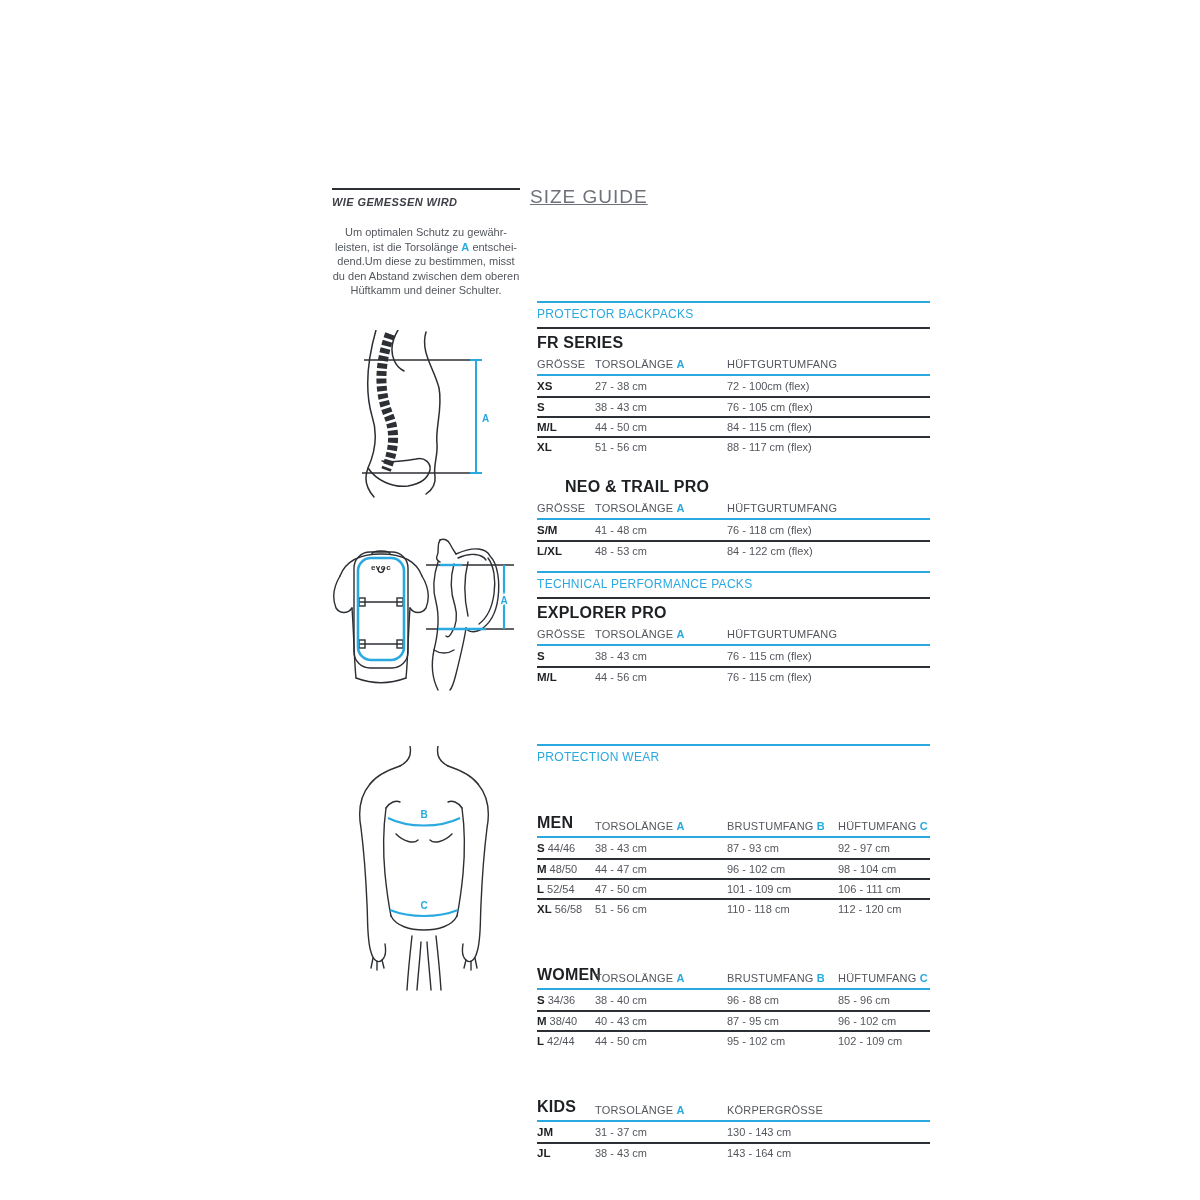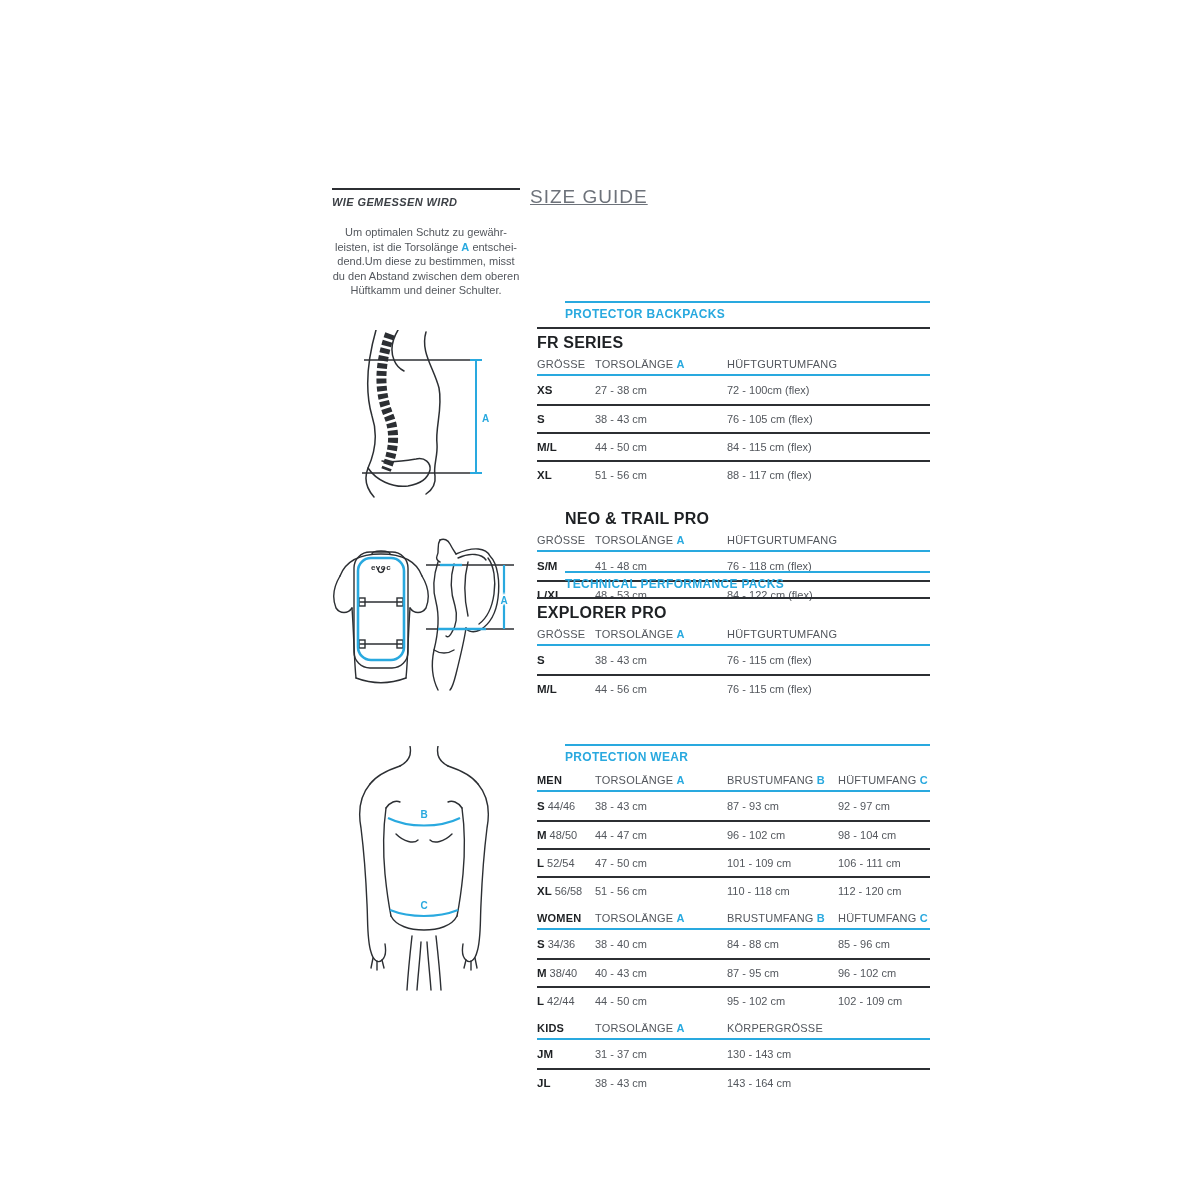--- a/index.html
+++ b/index.html
@@ -35,40 +35,40 @@
   .page-title{
     top:186px;left:530px;width:400px;text-align:left;
     font-size:19px;font-weight:400;color:var(--title-gray);letter-spacing:1px;text-decoration:underline;
   }
 
   
   .tbl-section{left:537px;width:393px;}
   .sec-heading{
     border-top:2px solid var(--accent);
     padding-top:4px;
-    font-size:12px;font-weight:700;color:var(--accent);letter-spacing:.3px;margin-left:28px;
+    font-size:12px;font-weight:400;color:var(--accent);letter-spacing:.3px;
   }
   .rule-dark{border-top:2px solid var(--dark);margin-top:6px;}
   .tbl-title{
     margin-top:5px;font-size:16px;font-weight:700;color:var(--text-dark);
     letter-spacing:.2px;
   }
   .thead{
     display:grid;align-items:end;
     margin-top:6px;padding-bottom:4px;
     border-bottom:2px solid var(--accent);
     font-size:11px;color:var(--text-gray);letter-spacing:.2px;
   }
   .thead.mt-lg{margin-top:10px;}
   .thead.mt-md{margin-top:8px;}
-  .thead .lbl{font-weight:700;color:var(--text-dark);font-size:11px;}
+  .thead .lbl{font-weight:700;color:var(--text-dark);font-size:16px;margin-top:40px;}
   .cols3{grid-template-columns:58px 132px 1fr;}
   .cols4{grid-template-columns:58px 132px 111px 1fr;}
   .tr{
-    display:grid;align-items:center;height:28px;
+    display:grid;align-items:center;height:20px;
     font-size:11px;color:var(--text-gray);
   }
   .tr + .tr{border-top:2px solid var(--dark);}
   .td.size{font-weight:700;color:var(--text-dark);font-size:11.5px;}
   .td .size-rest{font-weight:400;color:var(--text-gray);font-size:11px;margin-left:3px;}
   .gap-sub{margin-top:22px;padding-left:28px;}
 
   
   svg text{font-family:"Liberation Sans","DejaVu Sans",sans-serif;}
   .fig-label{fill:var(--accent);font-weight:700;font-size:10px;}
@@ -286,21 +286,21 @@
 
   <div class="thead cols4 mt-md">
     <span class="th lbl">WOMEN</span>
     <span class="th"><span>TORSOLÄNGE</span> <span class="accent">A</span></span>
     <span class="th"><span>BRUSTUMFANG</span> <span class="accent">B</span></span>
     <span class="th"><span>HÜFTUMFANG</span> <span class="accent">C</span></span>
   </div>
   <div class="tr cols4">
     <span class="td size"><span>S</span><span class="size-rest">34/36</span></span>
     <span class="td">38 - 40 cm</span>
-    <span class="td">84 - 88 cm</span>
+    <span class="td">96 - 88 cm</span>
     <span class="td">85 - 96 cm</span>
   </div>
   <div class="tr cols4">
     <span class="td size"><span>M</span><span class="size-rest">38/40</span></span>
     <span class="td">40 - 43 cm</span>
     <span class="td">87 - 95 cm</span>
     <span class="td">96 - 102 cm</span>
   </div>
   <div class="tr cols4">
     <span class="td size"><span>L</span><span class="size-rest">42/44</span></span>

